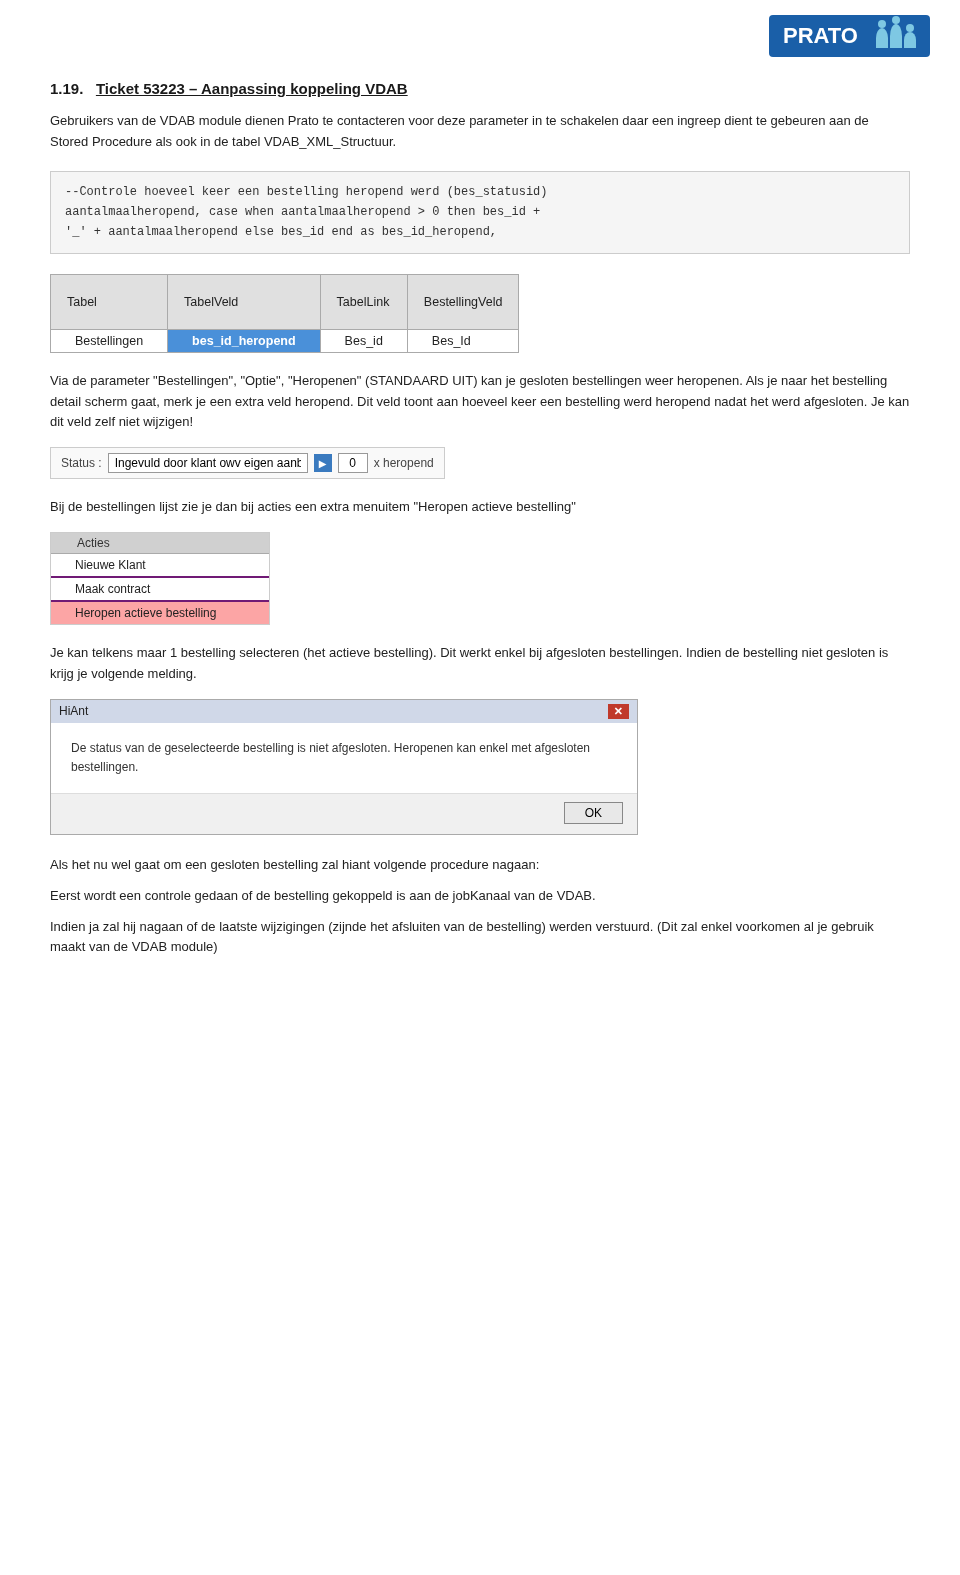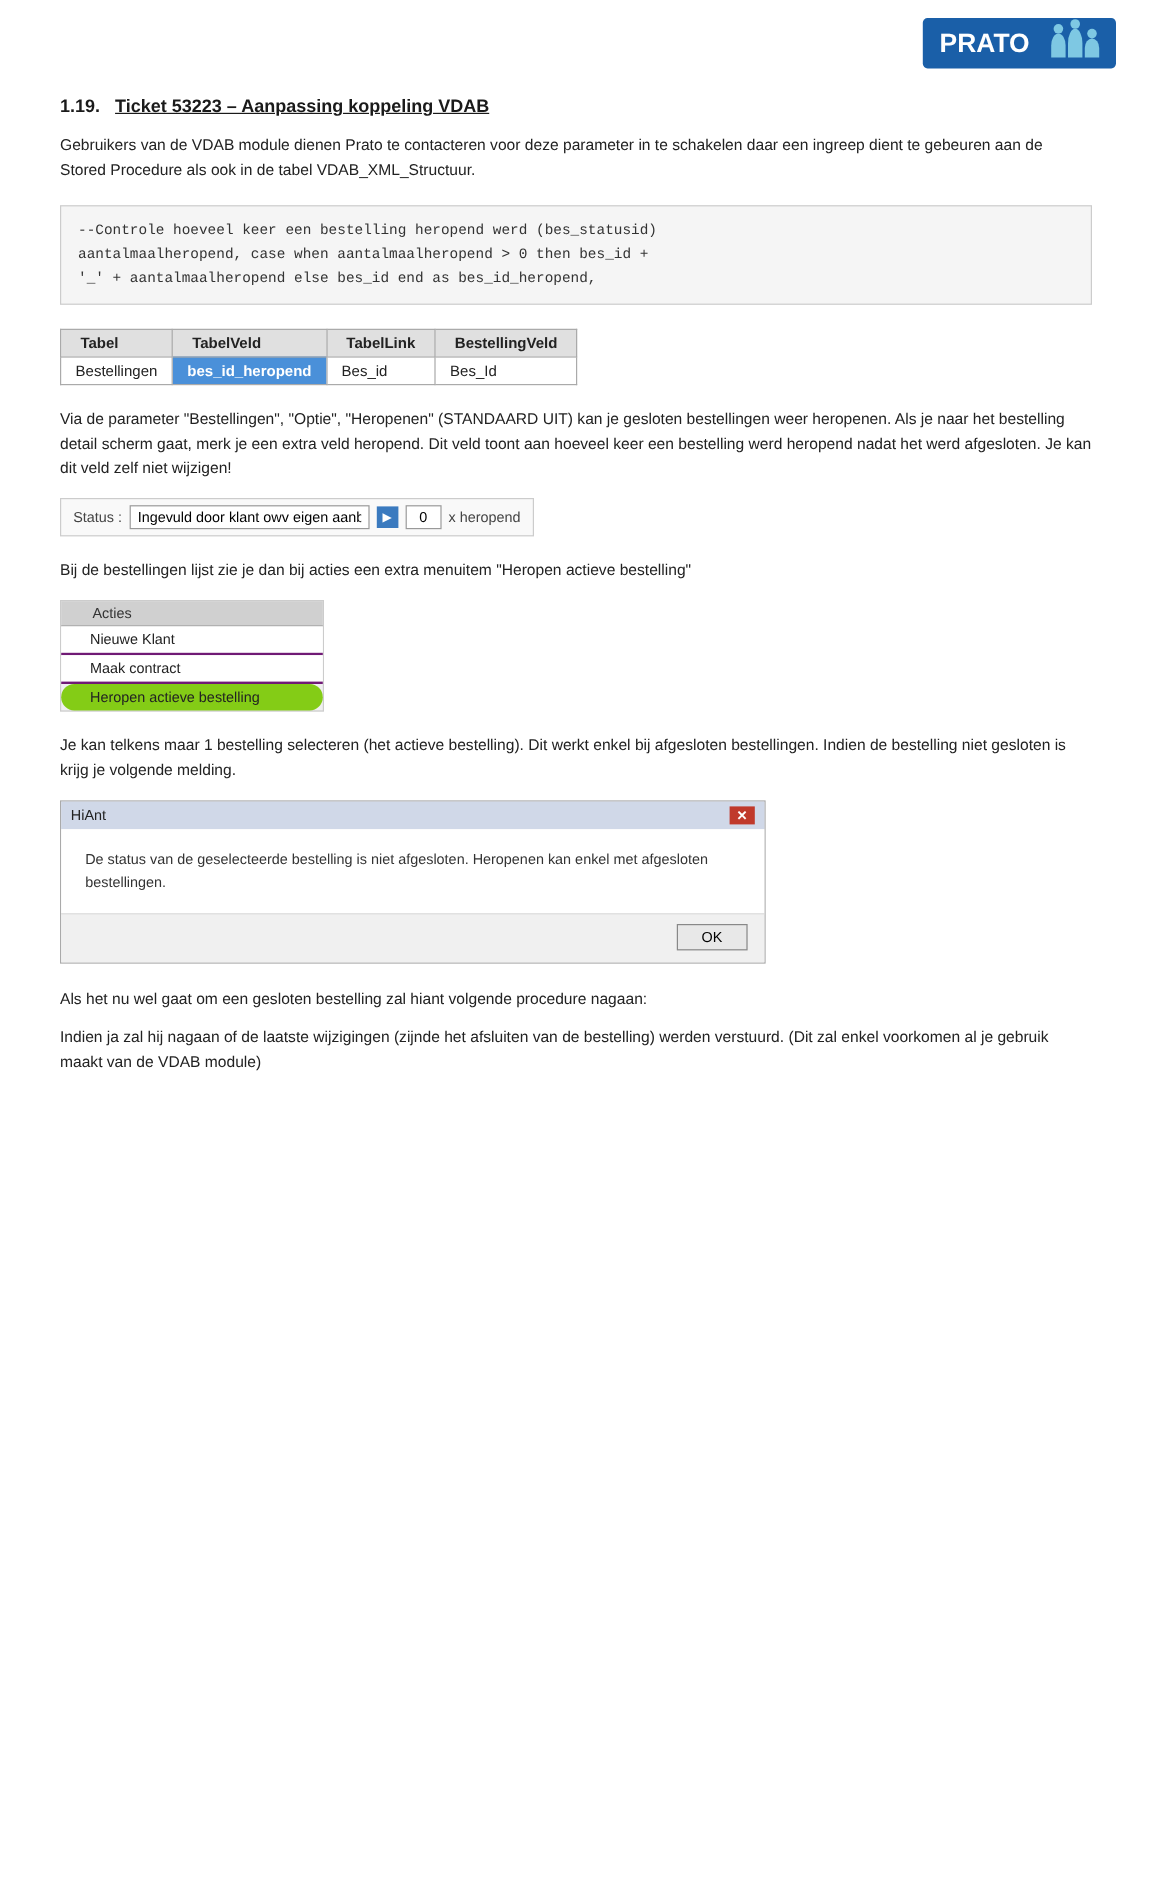--- a/index.html
+++ b/index.html
@@ -89,27 +89,27 @@
 
     
     .data-table {
       border-collapse: collapse;
       margin-bottom: 18px;
       font-size: 12.5px;
     }
     .data-table th {
       background: #e0e0e0;
       border: 1px solid #aaa;
-      padding: 4px 16px;
+      padding: 20px 16px;
       text-align: left;
-      font-weight: bold;
+      font-weight: normal;
     }
     .data-table td {
       border: 1px solid #aaa;
-      padding: 4px 12px;
+      padding: 4px 24px;
     }
     .highlight-cell {
       background: #4a90d9;
       color: #fff;
       font-weight: bold;
     }
 
     
     .body-para {
       font-size: 13px;
@@ -182,22 +182,21 @@
     .menu-item {
       padding: 4px 24px;
       color: #222;
       border-bottom: 2px solid #701a75;
       background: #fff;
     }
     .menu-item:last-child {
       border-bottom: none;
     }
     .menu-item.highlighted {
-      background: #84cc16;
-      border-radius: 11px;
+      background: #fca5a5;
     }
 
     
     .dialog-box {
       border: 1px solid #aaa;
       background: #f0f0f0;
       width: 588px;
       margin: 14px 0 20px 0;
       font-size: 12px;
     }
@@ -330,17 +329,18 @@
     <div class="dialog-body">
       <p>De status van de geselecteerde bestelling is niet afgesloten.  Heropenen kan enkel met afgesloten bestellingen.</p>
     </div>
     <div class="dialog-footer">
       <button class="dialog-ok-btn">OK</button>
     </div>
   </div>
 
   <p class="body-para">Als het nu wel gaat om een gesloten bestelling zal hiant volgende procedure nagaan:</p>
 
+  <p class="body-para">Eerst wordt een controle gedaan of de bestelling gekoppeld is aan de jobKanaal van de VDAB.</p>
 
   <p class="body-para">Indien ja zal hij nagaan of de laatste wijzigingen (zijnde het afsluiten van de bestelling) werden verstuurd.  (Dit zal enkel voorkomen al je gebruik maakt van de VDAB module)</p>
 
 
 </div>
 
 </body></html>

